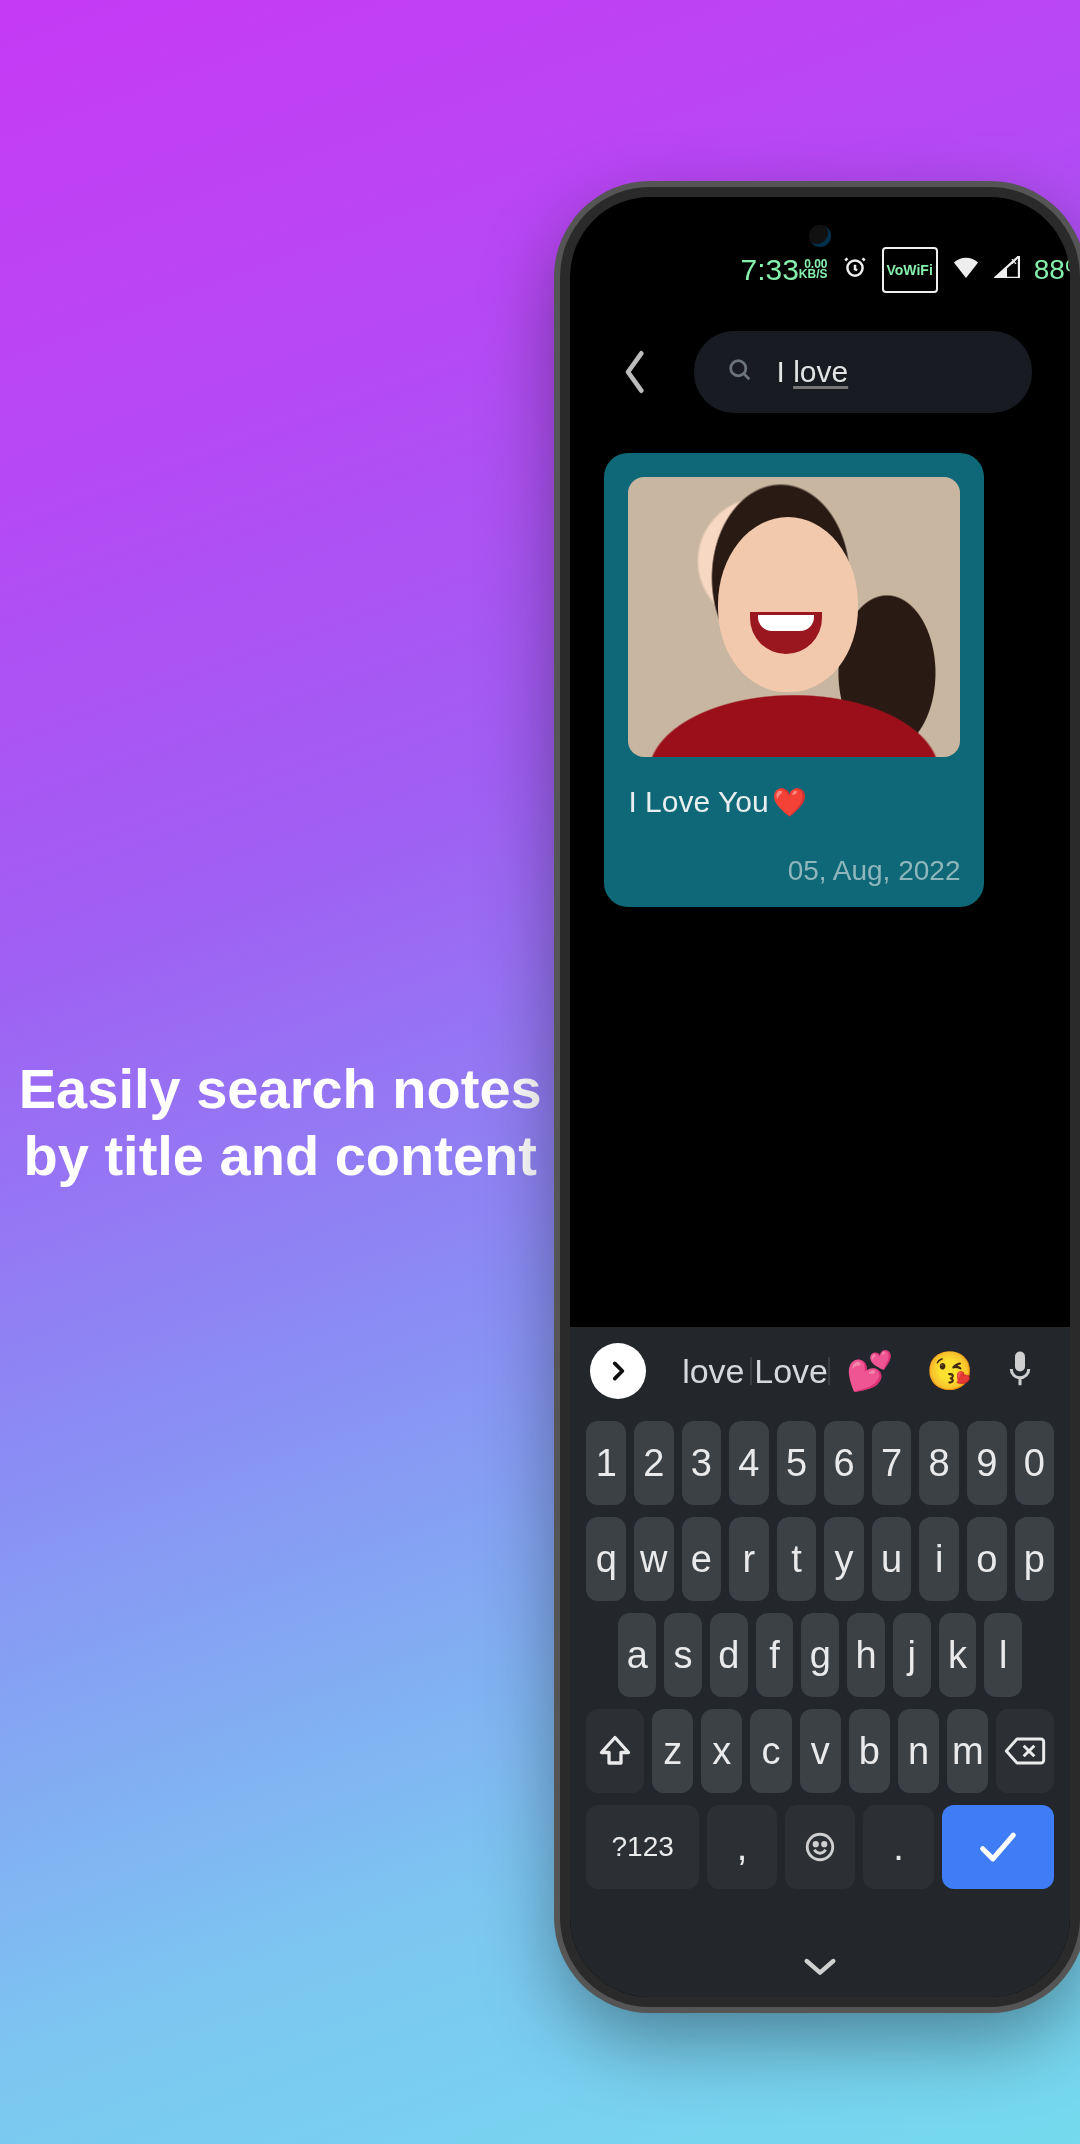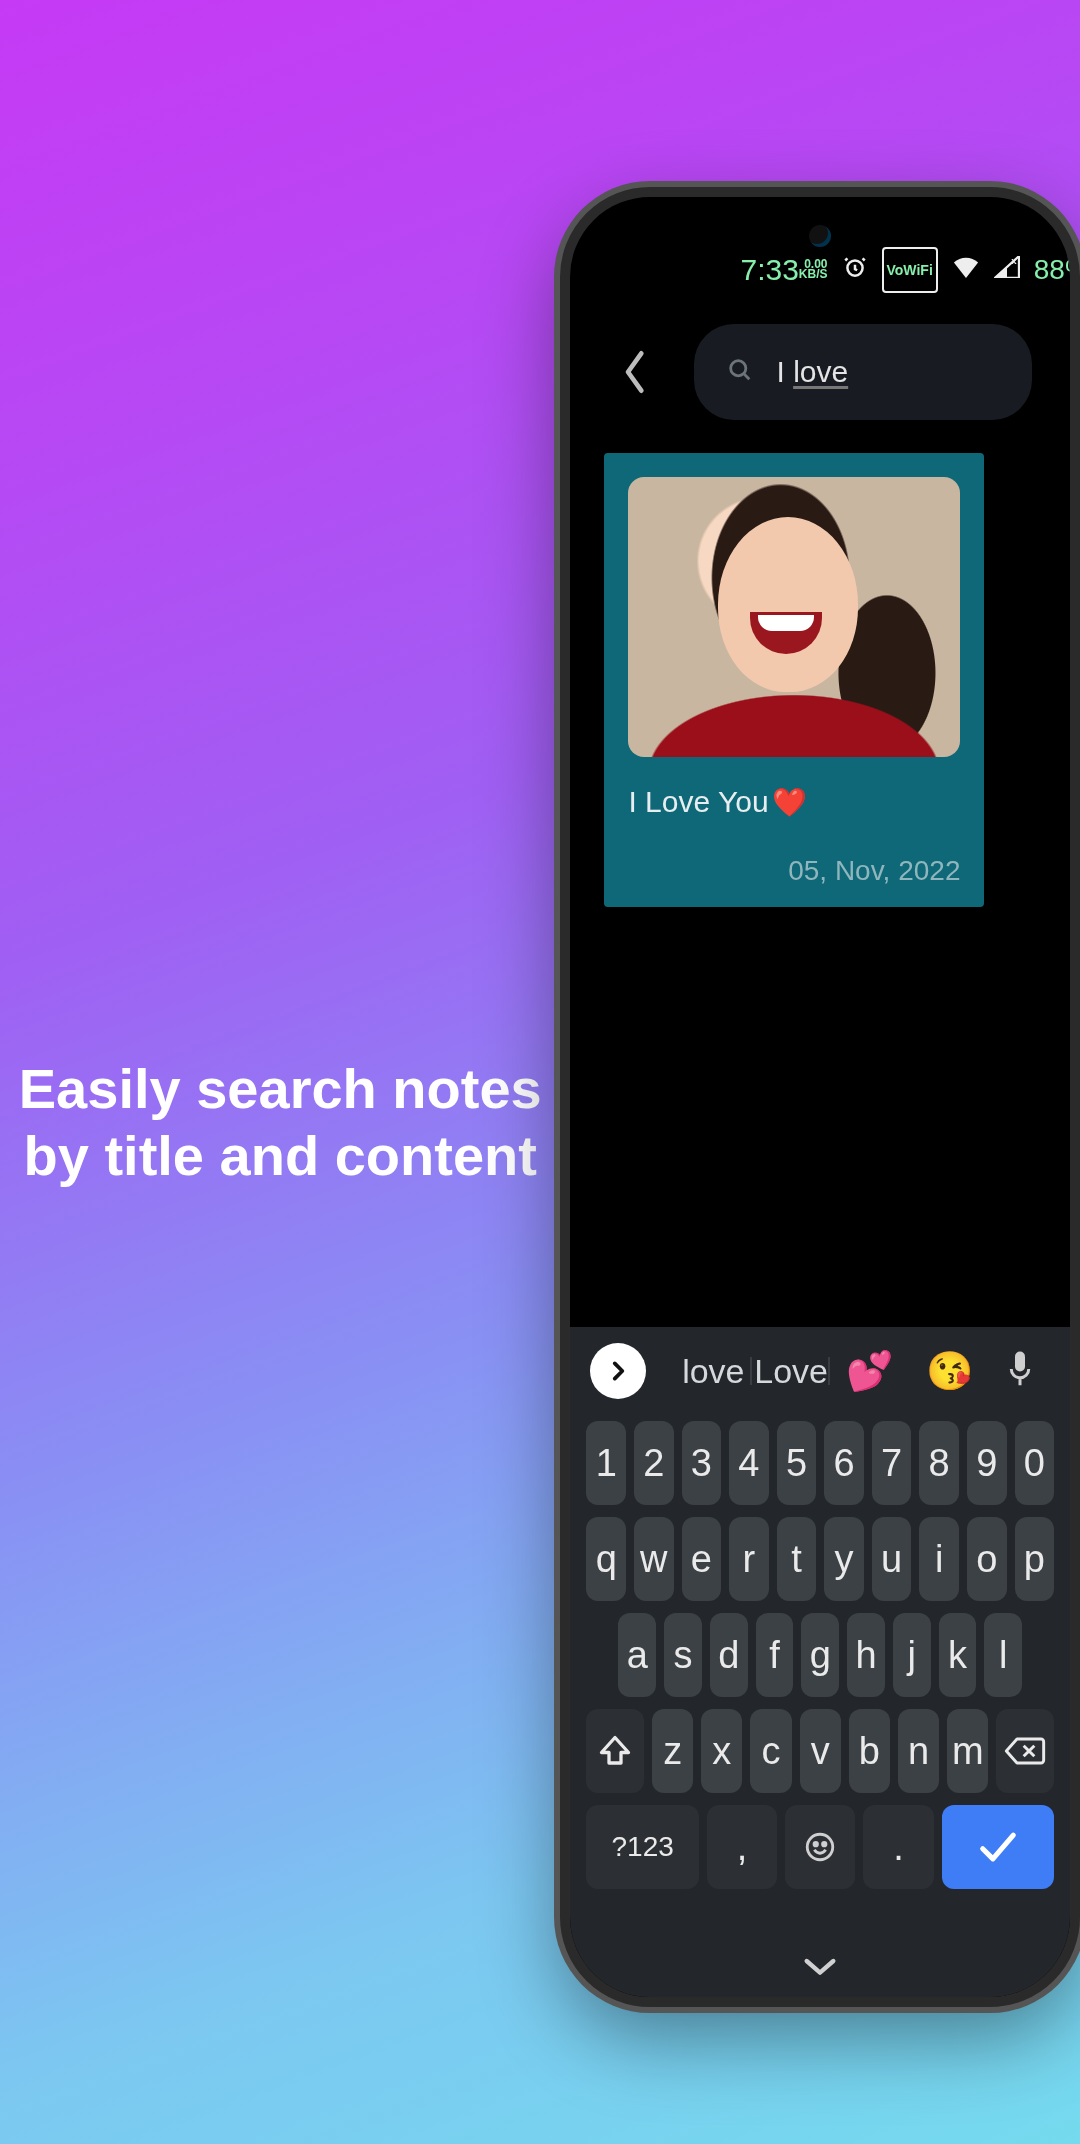--- a/index.html
+++ b/index.html
@@ -43,30 +43,30 @@
   .batt-icon::before { content:''; position:absolute; top:-6px; left:5px; width:8px; height:4px; background:#eee; border-radius:2px; }
   .batt-icon::after  { content:''; position:absolute; left:2px; right:2px; bottom:2px; height:75%; background:#eee; border-radius:1px; }
 
   
   .search-row {
     position:absolute; top:130px; left:0; right:0; height:90px;
     display:flex; align-items:center; gap:30px; padding:0 38px;
   }
   .back-btn { width:56px; height:56px; display:flex; align-items:center; justify-content:center; }
   .search-pill {
-    flex:1; height:96px; background:#181c22; border-radius:40px;
+    flex:1; height:82px; background:#181c22; border-radius:40px;
     display:flex; align-items:center; gap:22px; padding:0 32px;
   }
   .search-text { color:#e4e4e4; font-size:30px; }
   .search-text .underline { text-decoration: underline; text-decoration-color:#777; text-underline-offset:4px; }
 
   
   .card {
     position:absolute; top:256px; left:34px; width:380px;
-    background:#0f6877; border-radius:4px; padding:24px 24px 20px;
+    background:#0f6877; border-radius:24px; padding:24px 24px 20px;
   }
   .card-img {
     width:100%; height:280px; border-radius:16px; overflow:hidden;
     background: radial-gradient(circle at 40% 30%, #f7d8c2 0 22%, transparent 23%), #c8b6a0;
     position:relative;
   }
   .hair { position:absolute; inset:0;
     background:
       radial-gradient(ellipse 170px 230px at 46% 36%, #2a1a14 0 40%, transparent 41%),
       radial-gradient(ellipse 100px 160px at 78% 70%, #2a1a14 0 48%, transparent 49%);
@@ -178,21 +178,21 @@
         <div class="face"></div>
         <div class="smile">
             <div class="teeth"></div>
           </div>
         <div class="sweater"></div>
       </div>
       <div class="card-title">
         <span>I Love You</span>
           <span class="heart">❤️</span>
       </div>
-      <div class="card-date">05, Nov, 2022</div>
+      <div class="card-date">05, Aug, 2022</div>
     </div>
 
     <div class="kb">
       <div class="kb-sugg">
         <div class="expand-btn">
           <svg width="26" height="26" viewBox="0 0 24 24" fill="none" stroke="#111" stroke-width="3.5" stroke-linecap="round" stroke-linejoin="round">
               <path d="M9 5l7 7-7 7"></path>
             </svg>
         </div>
         <div class="sugg sep">love</div>

